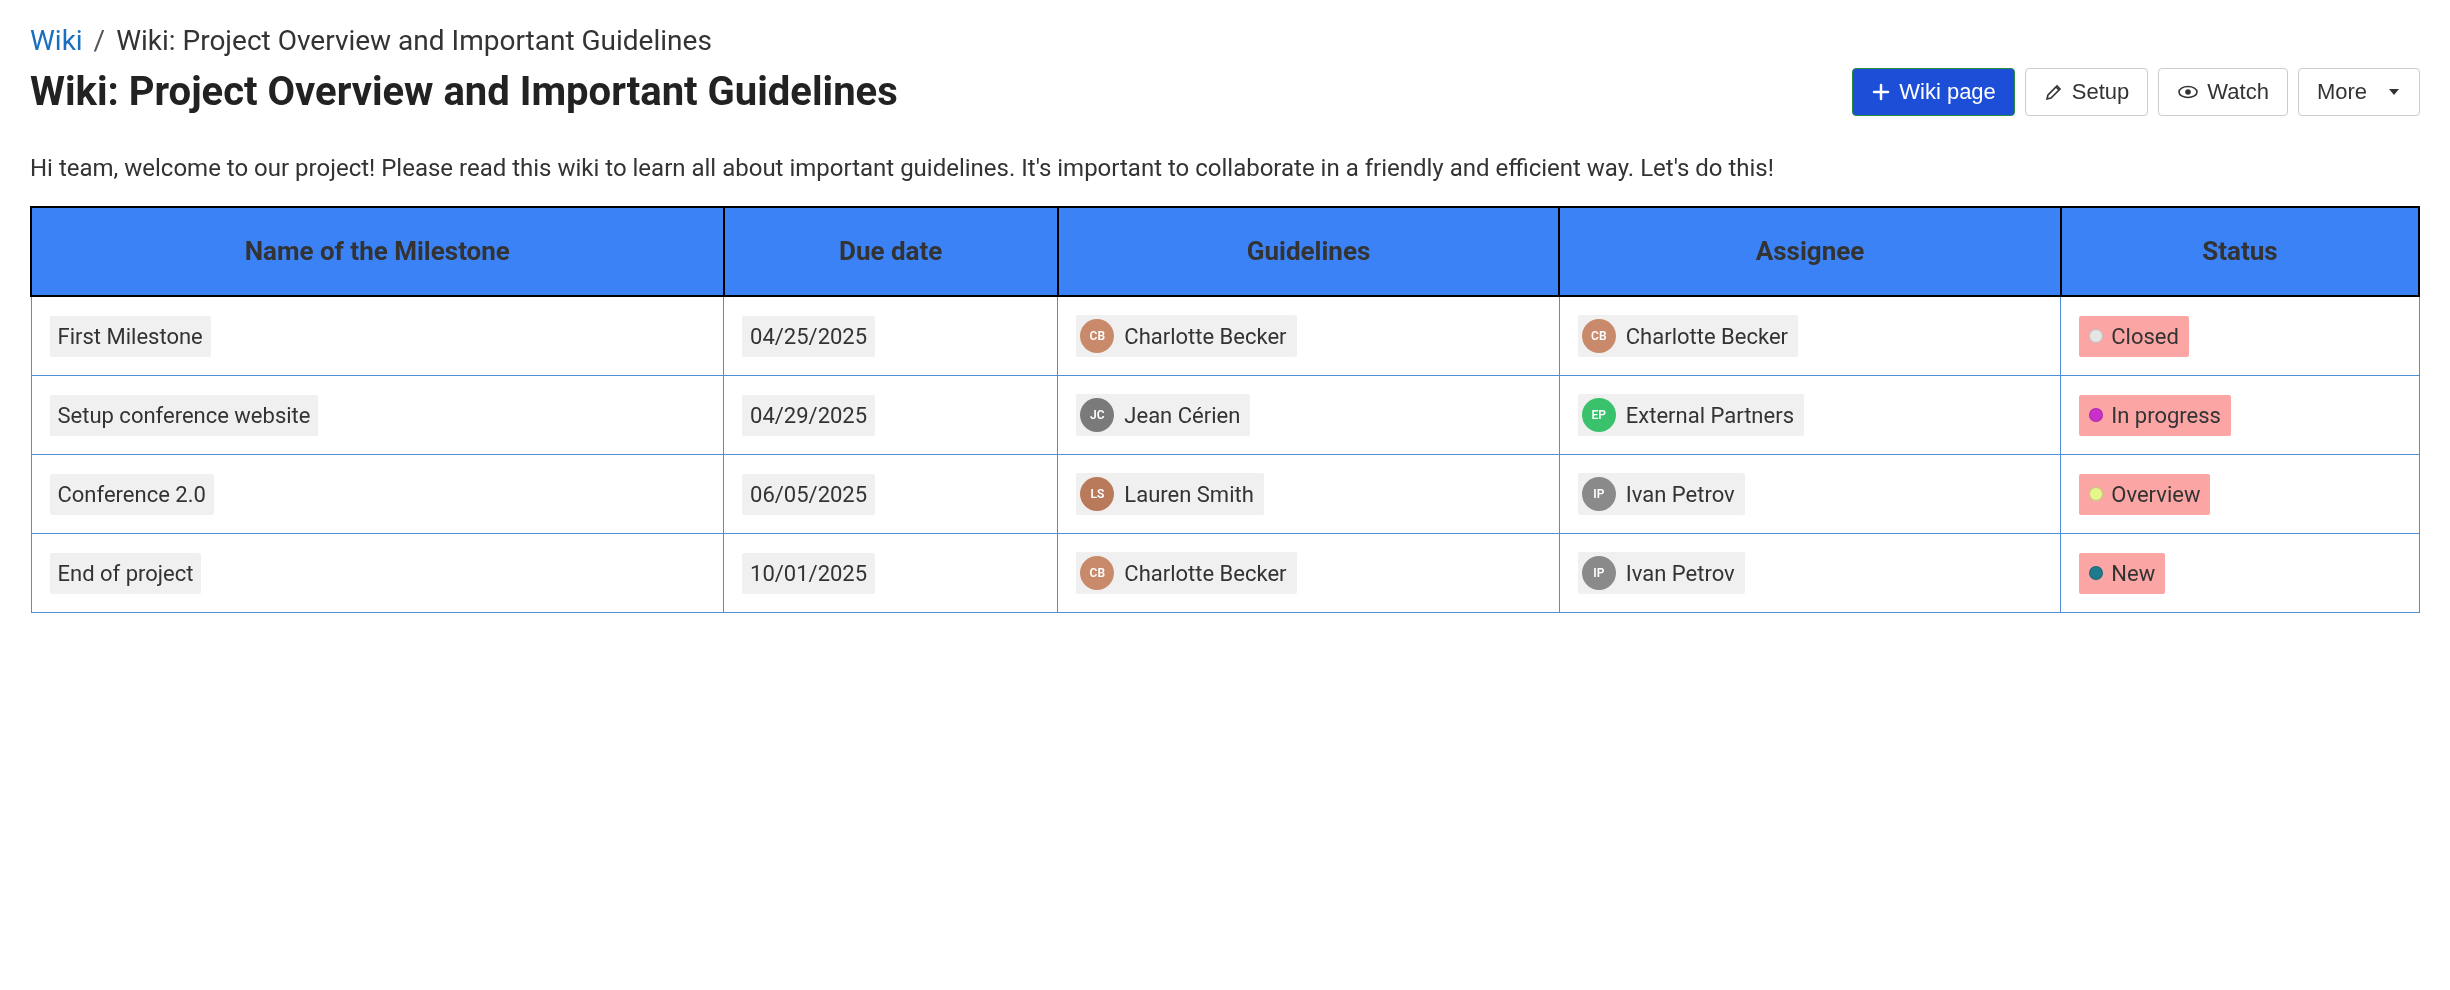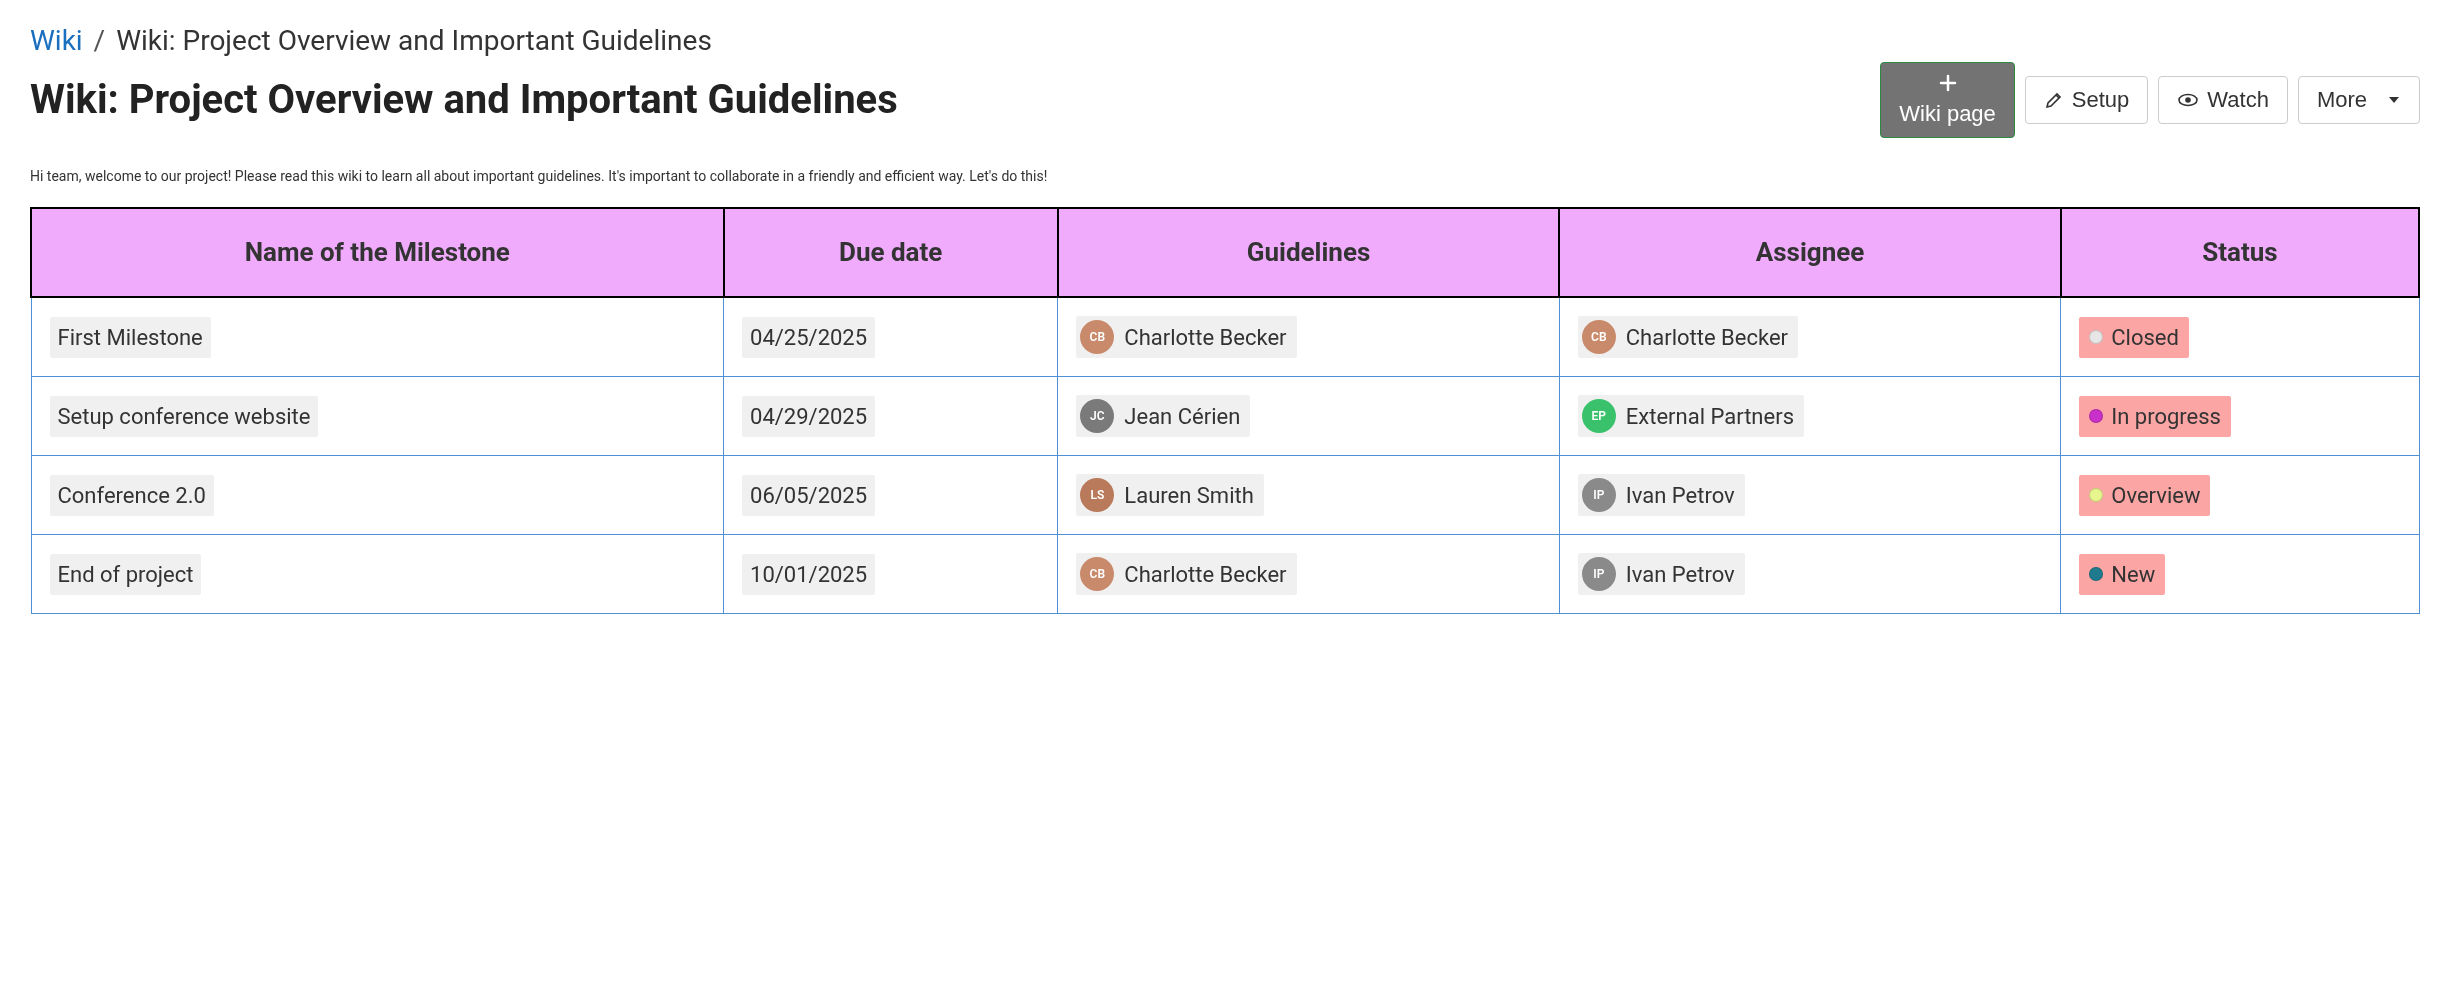--- a/index.html
+++ b/index.html
@@ -36,40 +36,39 @@
     gap: 8px;
     padding: 10px 18px;
     border-radius: 4px;
     font-size: 22px;
     cursor: pointer;
     border: 1px solid #ccc;
     background: #fff;
     color: #333;
   }
   .btn-primary {
-    background: #737373;
+    background: #1d4ed8;
     border-color: #2a8a3f;
     color: #fff;
-    flex-direction: column;
   }
   .btn .ico { display: inline-flex; }
-  .intro { margin-bottom: 20px; font-size: 14px; }
+  .intro { margin-bottom: 20px; font-size: 24px; }
   .intro p { margin-bottom: 20px; }
   table.milestones {
     border-collapse: collapse;
     width: 100%;
     margin-top: 10px;
   }
   table.milestones th {
     border: 2px solid #000;
     padding: 24px 18px;
     font-size: 26px;
     font-weight: 700;
     text-align: center;
-    background: #f0abfc;
+    background: #3b82f6;
   }
   table.milestones td {
     border: 1px solid #4f8fd6;
     padding: 18px 18px;
     font-size: 22px;
     vertical-align: middle;
     margin-top: 36px;
   }
   .chip {
     display: inline-block;

